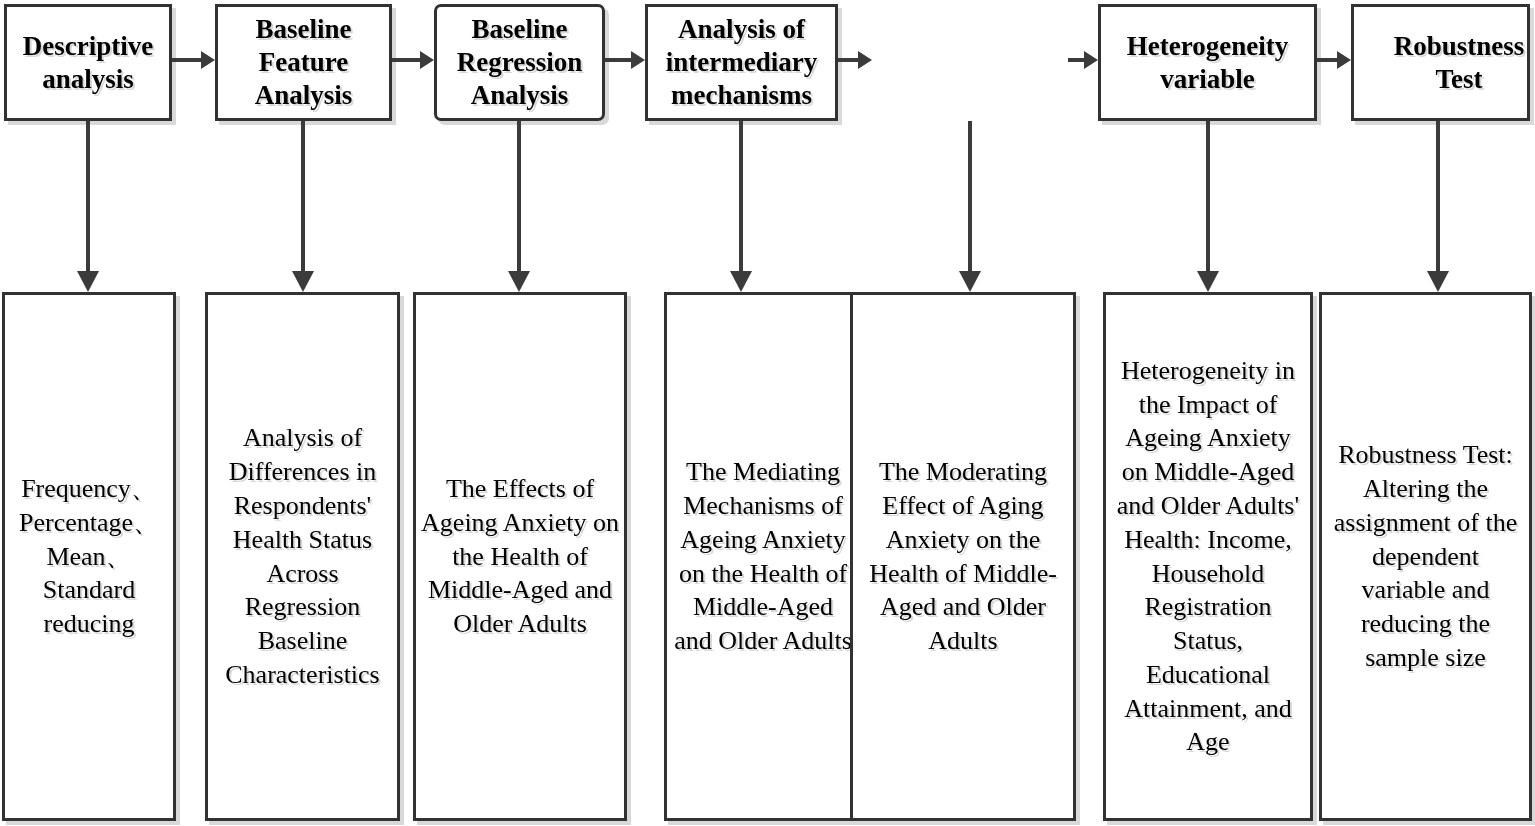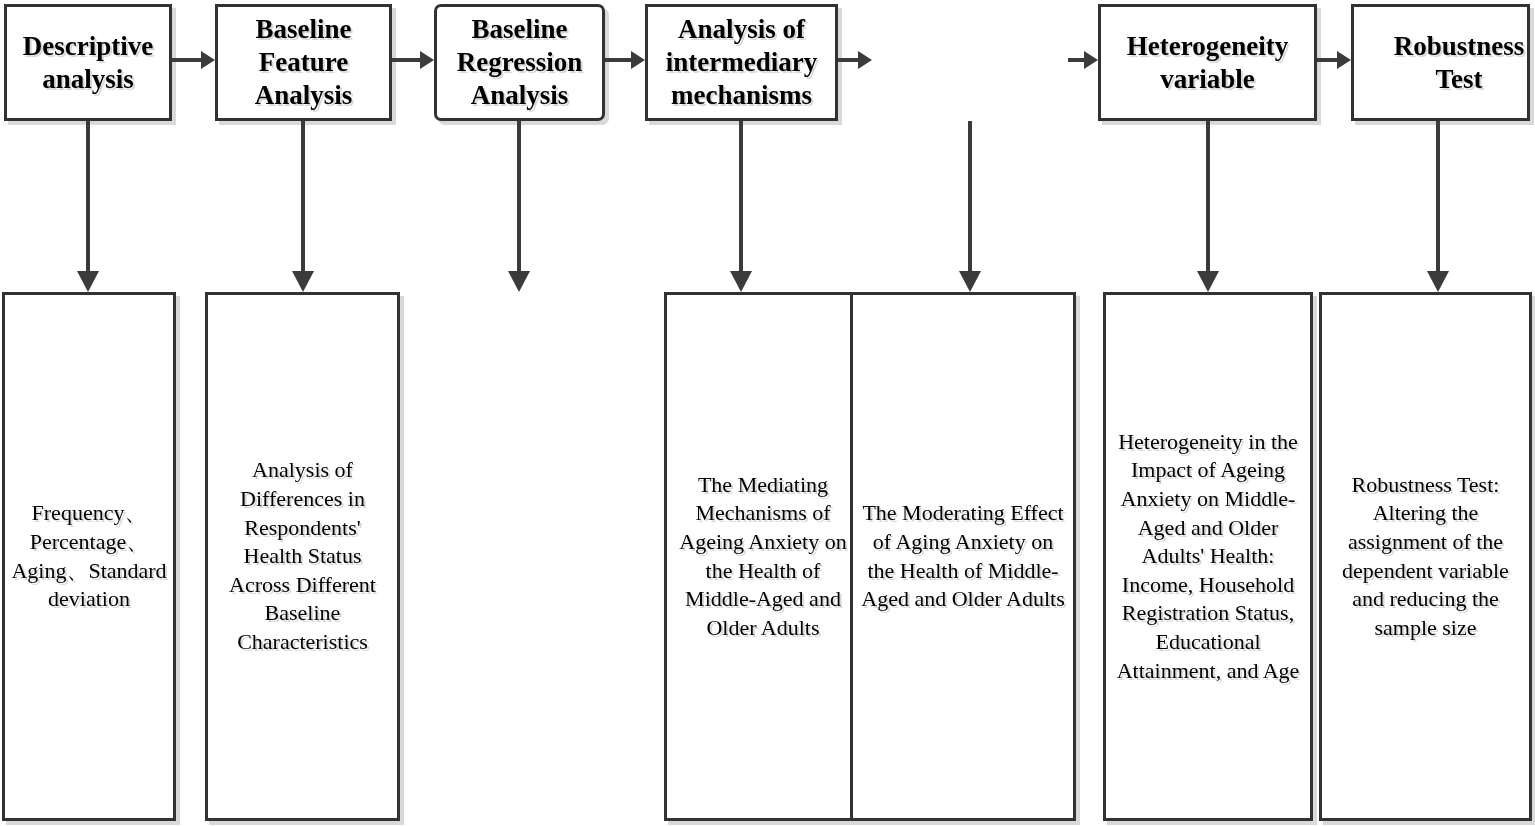--- a/index.html
+++ b/index.html
@@ -32,21 +32,21 @@
     font-weight: bold;
     font-size: 27px;
     line-height: 1.22;
     padding: 2px 6px;
     text-shadow: 2px 2px 0 #d8d8d8;
   }
 
   .detail-box {
     top: 292px;
     height: 529px;
-    font-size: 22px;
+    font-size: 26px;
     line-height: 1.3;
     padding: 6px 5px;
     text-shadow: 2px 2px 0 #d8d8d8;
   }
 
   .v-stem {
     position: absolute;
     width: 4px;
     background: #3b3b3b;
   }
@@ -69,30 +69,31 @@
     border-bottom: 9px solid transparent;
     border-left: 14px solid #3b3b3b;
   }
 </style>
 </head>
 <body>
 
 <div class="canvas">
 
   <div class="box header-box" style="left:4px; width:168px;">Descriptive analysis</div>
-  <div class="box detail-box" style="left:2px; width:174px;">Frequency、Percentage、 Aging、Standard deviation</div>
+  <div class="box detail-box" style="left:2px; width:174px;">Frequency、Percentage、 Mean、Standard reducing</div>
   <div class="v-stem" style="left:86px; top:121px; height:151px;"></div>
   <div class="v-head" style="left:77px; top:271px;"></div>
 
   <div class="box header-box" style="left:215px; width:177px;">Baseline Feature Analysis</div>
-  <div class="box detail-box" style="left:205px; width:195px;">Analysis of Differences in Respondents' Health Status Across Different Baseline Characteristics</div>
+  <div class="box detail-box" style="left:205px; width:195px;">Analysis of Differences in Respondents' Health Status Across Regression Baseline Characteristics</div>
   <div class="v-stem" style="left:301px; top:121px; height:151px;"></div>
   <div class="v-head" style="left:292px; top:271px;"></div>
 
   <div class="box header-box" style="left:434px; width:171px;border-radius:7px;">Baseline Regression Analysis</div>
+  <div class="box detail-box" style="left:413px; width:214px;">The Effects of Ageing Anxiety on the Health of Middle-Aged and Older Adults</div>
   <div class="v-stem" style="left:517px; top:121px; height:151px;"></div>
   <div class="v-head" style="left:508px; top:271px;"></div>
 
   <div class="box header-box" style="left:645px; width:193px;">Analysis of intermediary mechanisms</div>
   <div class="box detail-box" style="left:642px; width:198px;margin-left:22px;">The Mediating Mechanisms of Ageing Anxiety on the Health of Middle-Aged and Older Adults</div>
   <div class="v-stem" style="left:739px; top:121px; height:151px;"></div>
   <div class="v-head" style="left:730px; top:271px;"></div>
 
   <div class="box detail-box" style="left:850px; width:226px;">The Moderating Effect of Aging Anxiety on the Health of Middle-Aged and Older Adults</div>
   <div class="v-stem" style="left:968px; top:121px; height:151px;"></div>

